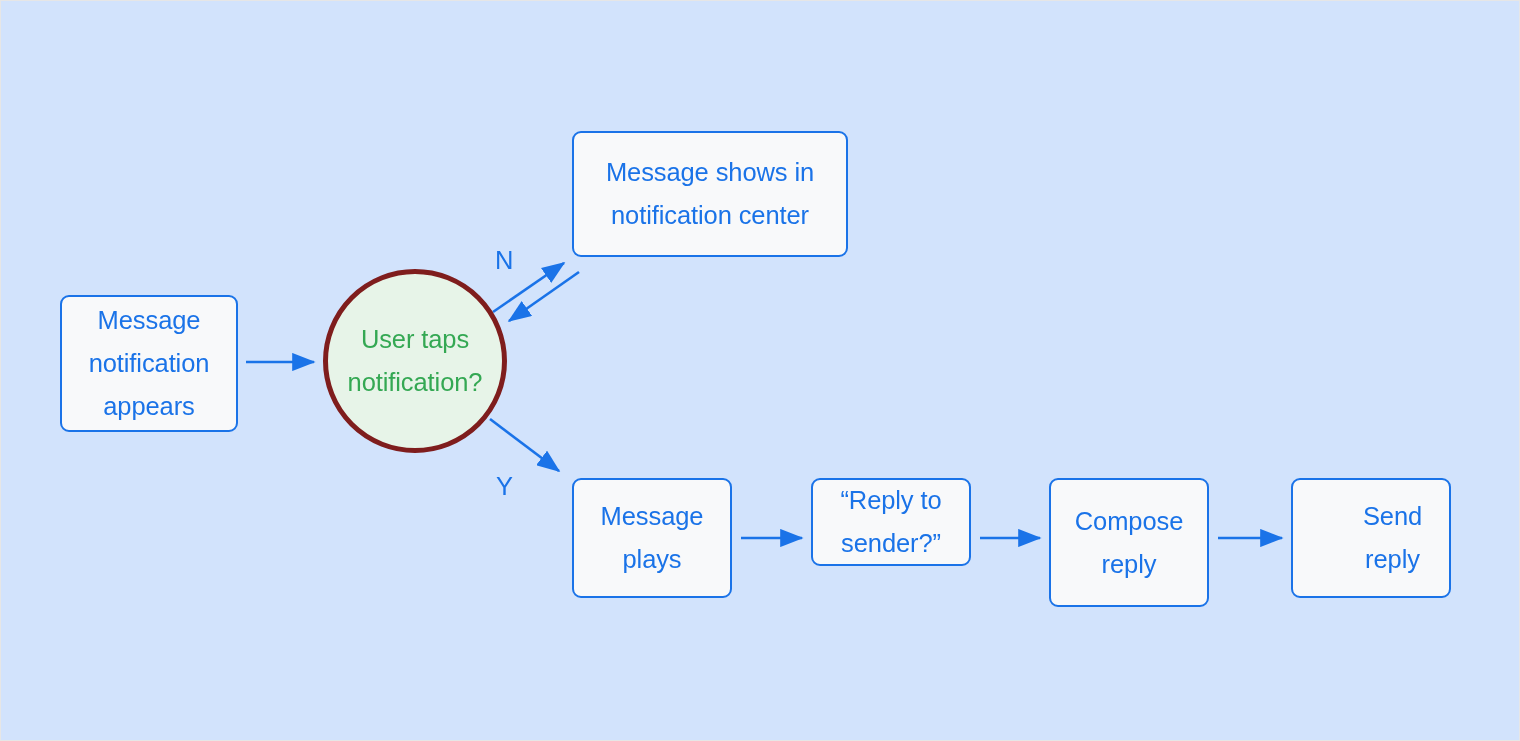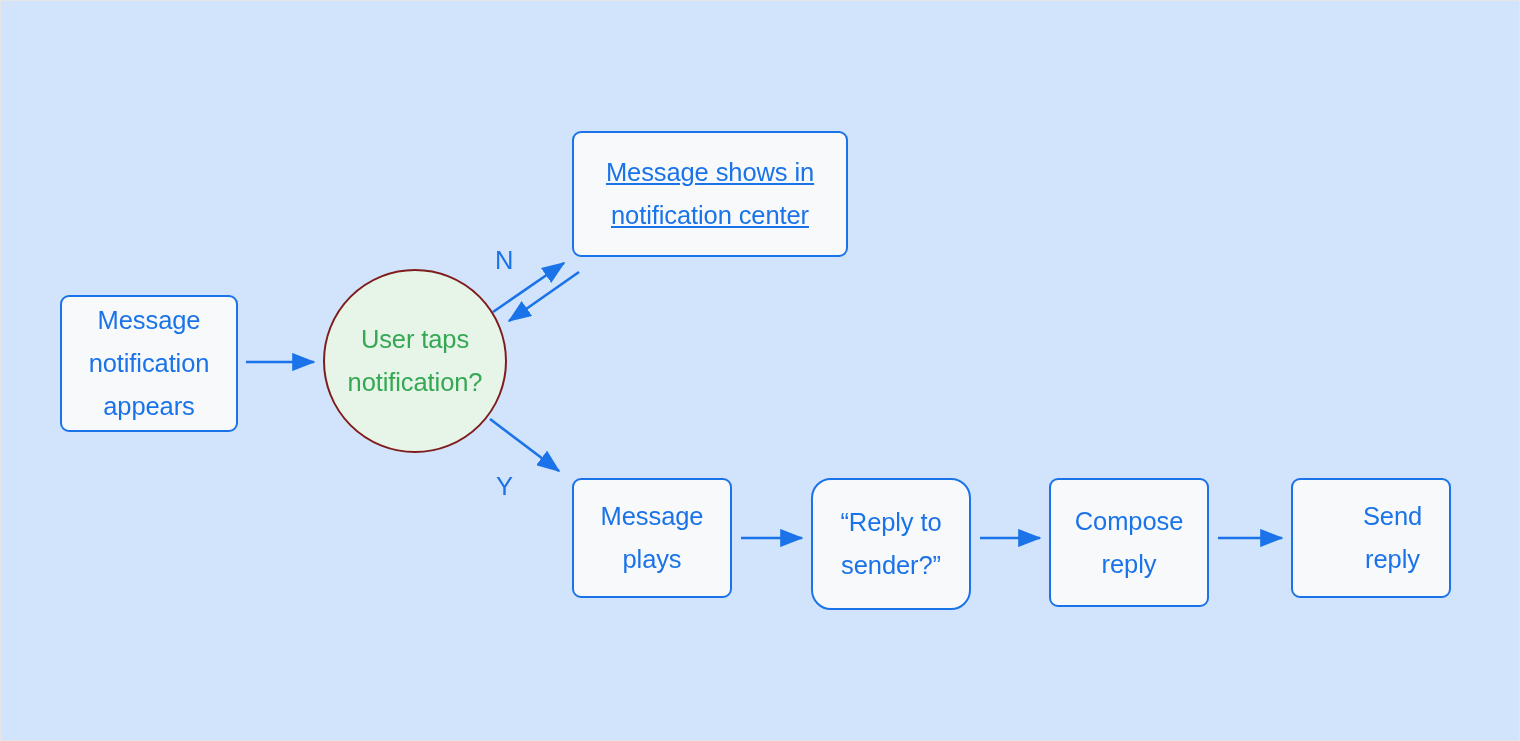--- a/index.html
+++ b/index.html
@@ -42,21 +42,21 @@
     white-space: pre-line;
   }
   .node-circle {
     position: absolute;
     box-sizing: border-box;
     display: flex;
     align-items: center;
     justify-content: center;
     text-align: center;
     background: #e7f4e8;
-    border: 2px solid #7f1d1d;
+    border: 5px solid #7f1d1d;
     border-radius: 50%;
     color: #34a853;
     font-size: 25.5px;
     line-height: 43px;
     letter-spacing: -0.1px;
     white-space: pre-line;
   }
   .edge-label {
     position: absolute;
     color: #1a73e8;
@@ -106,27 +106,27 @@
     </g>
   </svg>
 
   <div class="node" style="left:59px; top:294px; width:178px; height:137px;">Message
 notification
 appears</div>
 
   <div class="node-circle" style="left:322px; top:268px; width:184px; height:184px;">User taps
 notification?</div>
 
-  <div class="node" style="left:571px; top:130px; width:276px; height:126px;text-decoration:underline;">Message shows in
+  <div class="node" style="left:571px; top:130px; width:276px; height:126px;">Message shows in
 notification center</div>
 
   <div class="node" style="left:571px; top:477px; width:160px; height:120px;">Message
 plays</div>
 
-  <div class="node" style="left:810px; top:477px; width:160px; height:132px;border-radius:20px;">“Reply to
+  <div class="node" style="left:810px; top:477px; width:160px; height:88px;">“Reply to
 sender?”</div>
 
   <div class="node" style="left:1048px; top:477px; width:160px; height:129px;">Compose
 reply</div>
 
   <div class="node" style="left:1290px; top:477px; width:160px; height:120px;padding-left:43px;">Send
 reply</div>
 
   <div class="edge-label" style="left:494px; top:245px;">N</div>
 

